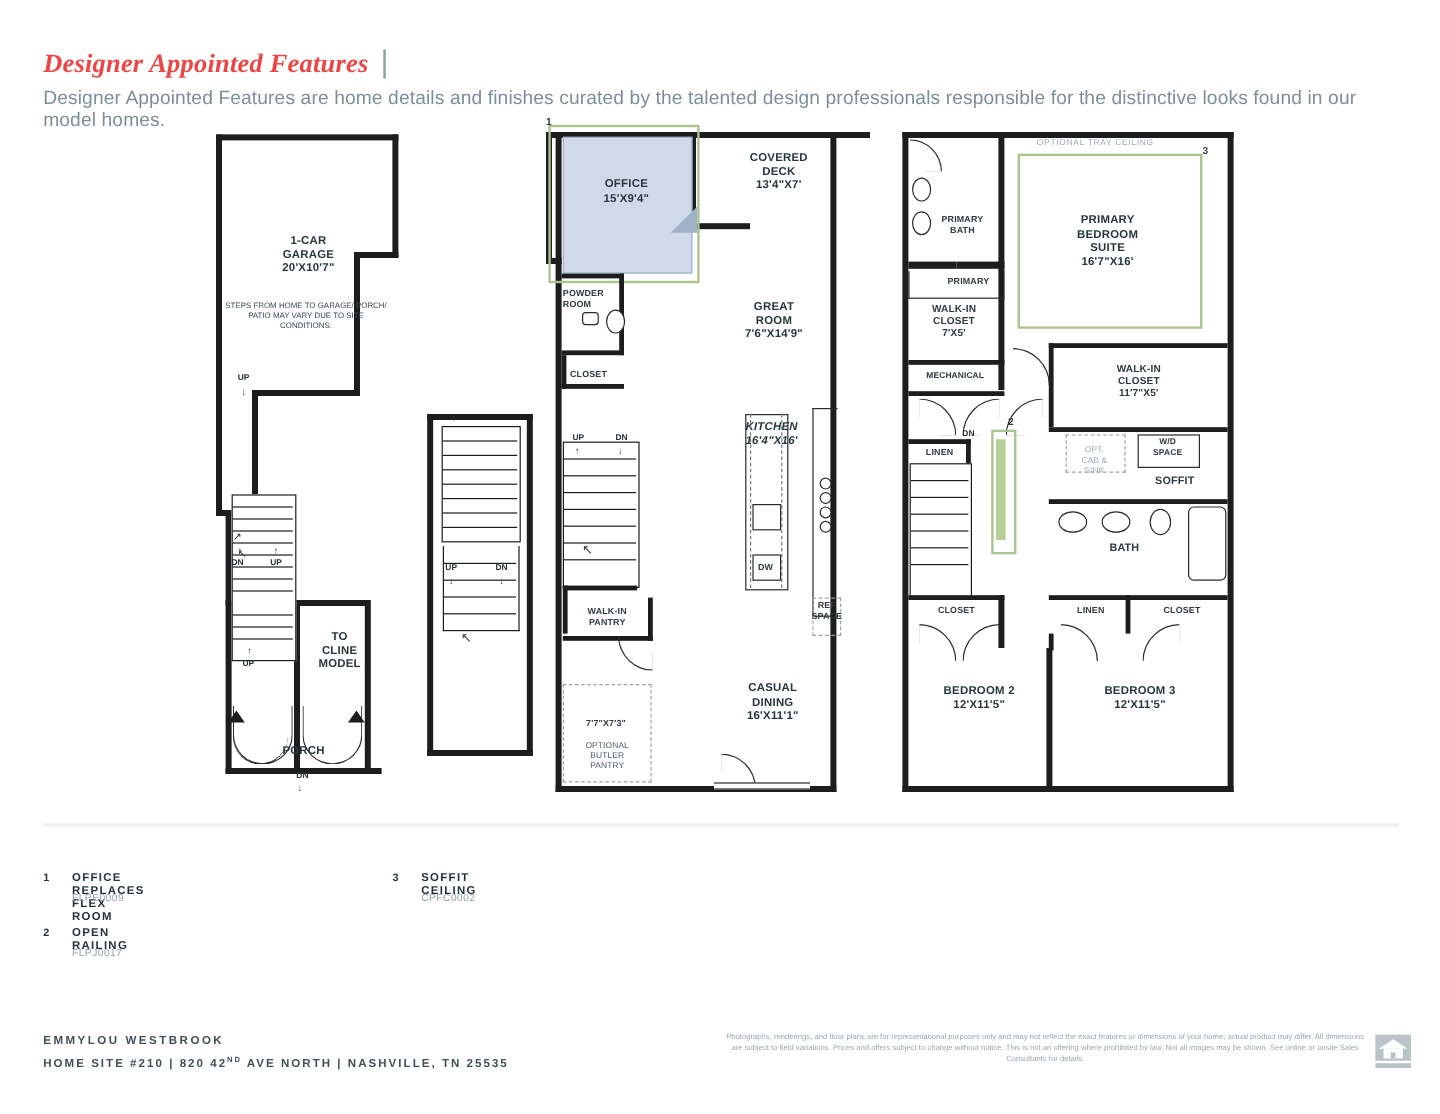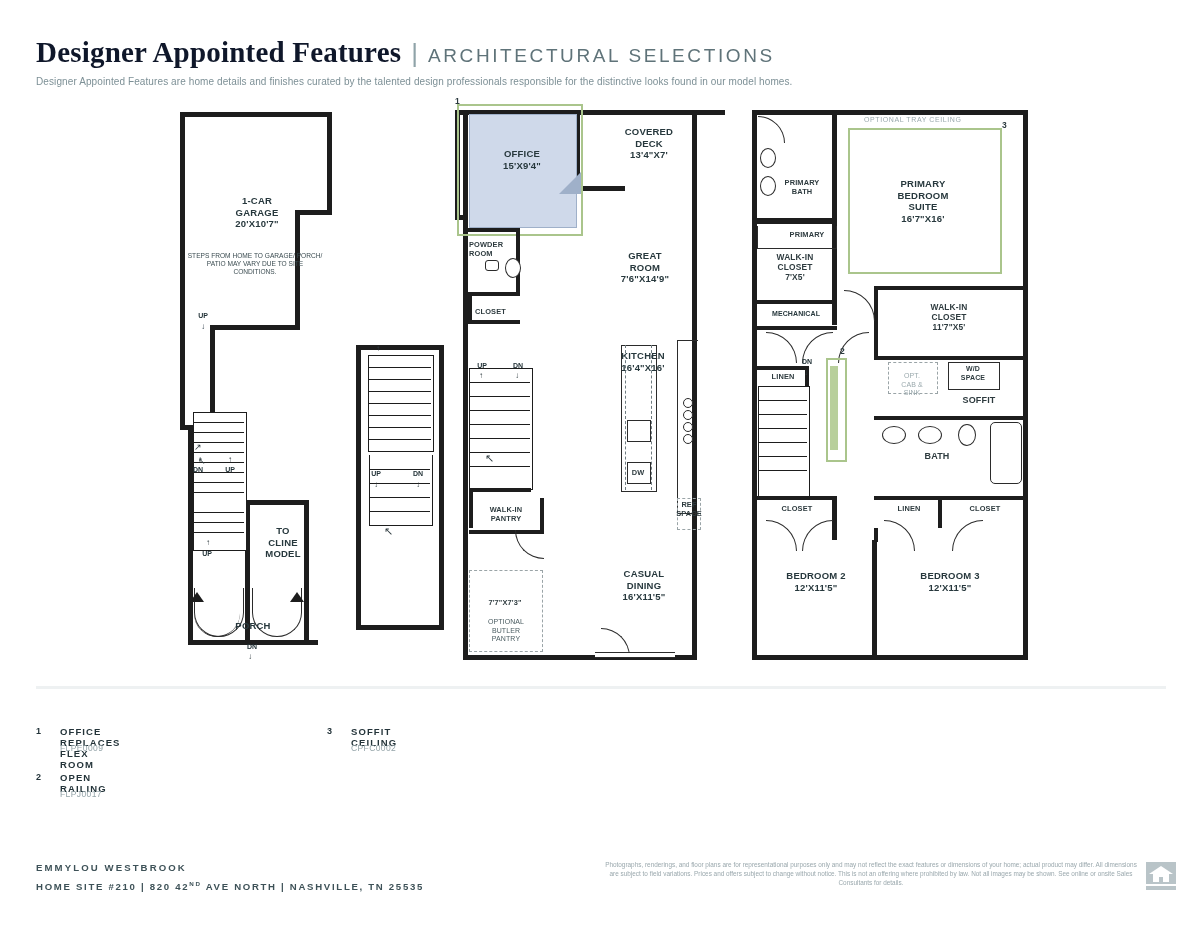--- a/index.html
+++ b/index.html
@@ -9,29 +9,29 @@
     font-family:"Liberation Sans", sans-serif;
     color:#2e3b3f;
     position:relative;
     overflow:hidden;
   }
   
   .header{position:absolute;left:36px;top:36px;width:1130px;}
   .title-row{display:flex;align-items:baseline;gap:10px;}
   .title-main{
     font-family:"Liberation Serif", serif;
-    font-size:29px;font-weight:700;color:#0f172a;letter-spacing:.2px;
+    font-size:22px;font-weight:700;color:#ef4444;letter-spacing:.2px;font-style:italic;
   }
   .title-pipe{font-size:26px;color:#8fa3a8;font-weight:300;}
   .title-sub{
     font-size:19px;color:#5f7379;letter-spacing:2.6px;
     font-family:"Liberation Sans", sans-serif;
   }
   .subtitle{
-    margin-top:7px;font-size:10px;color:#7d9096;letter-spacing:.1px;
+    margin-top:7px;font-size:16px;color:#7d9096;letter-spacing:.1px;
   }
 
   
   .plans{position:absolute;left:0;top:100px;width:1200px;height:570px;}
   .plan{position:absolute;}
 
   .wall{position:absolute;background:#1d1d1d;}
   .room-label{
     position:absolute;text-align:center;font-size:9.5px;line-height:11.5px;
     color:#27383d;font-weight:700;letter-spacing:.2px;white-space:pre-line;
@@ -77,21 +77,20 @@
   .eho{position:absolute;left:1146px;top:862px;width:30px;height:28px;}
   sup{font-size:.65em;vertical-align:super;}
 </style>
 </head>
 <body>
 
 <div class="header">
   <div class="title-row">
     <span class="title-main">Designer Appointed Features</span>
     <span class="title-pipe">|</span>
-    <span class="title-sub">ARCHITECTURAL SELECTIONS</span>
   </div>
   <div class="subtitle">Designer Appointed Features are home details and finishes curated by the talented design professionals responsible for the distinctive looks found in our model homes.</div>
 </div>
 
 <div class="plans">
 
   <div class="plan" style="left:180px;top:0;width:170px;height:560px;">
 
     <div class="wall" style="left:0;top:12px;width:152px;height:5px;"></div>
     <div class="wall" style="left:0;top:12px;width:5px;height:318px;"></div>
@@ -227,21 +226,21 @@
     <div class="fixture" style="left:30px;top:160px;width:12px;height:9px;border-radius:3px;"></div>
 
     <div class="wall" style="left:13px;top:196px;width:4px;height:28px;"></div>
     <div class="wall" style="left:13px;top:220px;width:52px;height:4px;"></div>
     <div class="tiny" style="position:absolute;left:20px;top:207px;width:48px;">CLOSET</div>
 
     <div class="room-label" style="left:130px;top:150px;width:120px;">GREAT
 ROOM
 7'6"X14'9"</div>
 
-    <div class="room-label" style="left:128px;top:250px;width:120px;">KITCHEN
+    <div class="room-label" style="left:128px;top:250px;width:120px;font-style:italic;">KITCHEN
 16'4"X16'</div>
 
     <div style="position:absolute;left:14px;top:268px;width:62px;height:120px;border:1.5px solid #1d1d1d;background:#fff;"></div>
     <div style="position:absolute;left:15px;top:282px;width:60px;height:1px;background:#1d1d1d;"></div>
     <div style="position:absolute;left:15px;top:296px;width:60px;height:1px;background:#1d1d1d;"></div>
     <div style="position:absolute;left:15px;top:310px;width:60px;height:1px;background:#1d1d1d;"></div>
     <div style="position:absolute;left:15px;top:324px;width:60px;height:1px;background:#1d1d1d;"></div>
     <div style="position:absolute;left:15px;top:338px;width:60px;height:1px;background:#1d1d1d;"></div>
     <div style="position:absolute;left:15px;top:352px;width:60px;height:1px;background:#1d1d1d;"></div>
     <div style="position:absolute;left:15px;top:366px;width:60px;height:1px;background:#1d1d1d;"></div>
@@ -277,21 +276,21 @@
     <div class="swing" style="left:60px;top:430px;width:28px;height:28px;border-top:none;border-right:none;border-radius:0 0 0 100%;"></div>
 
     <div class="dashbox" style="left:14px;top:470px;width:72px;height:80px;"></div>
     <div class="tiny" style="position:absolute;left:14px;top:498px;width:72px;text-align:center;">7'7"X7'3"</div>
     <div class="tiny-reg" style="position:absolute;left:16px;top:518px;width:70px;text-align:center;white-space:pre-line;">OPTIONAL
 BUTLER
 PANTRY</div>
 
     <div class="room-label" style="left:130px;top:468px;width:118px;">CASUAL
 DINING
-16'X11'5"</div>
+16'X11'1"</div>
     <div class="swing" style="left:146px;top:528px;width:28px;height:28px;border-bottom:none;border-left:none;border-radius:0 100% 0 0;"></div>
     <div style="position:absolute;left:140px;top:552px;width:80px;height:4px;background:#fff;border-top:1.2px solid #2b2b2b;border-bottom:1.2px solid #2b2b2b;"></div>
   </div>
 
   <div class="plan" style="left:752px;top:0;width:276px;height:566px;">
     <div class="wall" style="left:0;top:10px;width:276px;height:5px;"></div>
     <div class="wall" style="left:0;top:10px;width:5px;height:550px;"></div>
     <div class="wall" style="left:271px;top:10px;width:5px;height:550px;"></div>
     <div class="wall" style="left:0;top:555px;width:276px;height:5px;"></div>
     <div class="wall" style="left:80px;top:10px;width:5px;height:215px;"></div>

